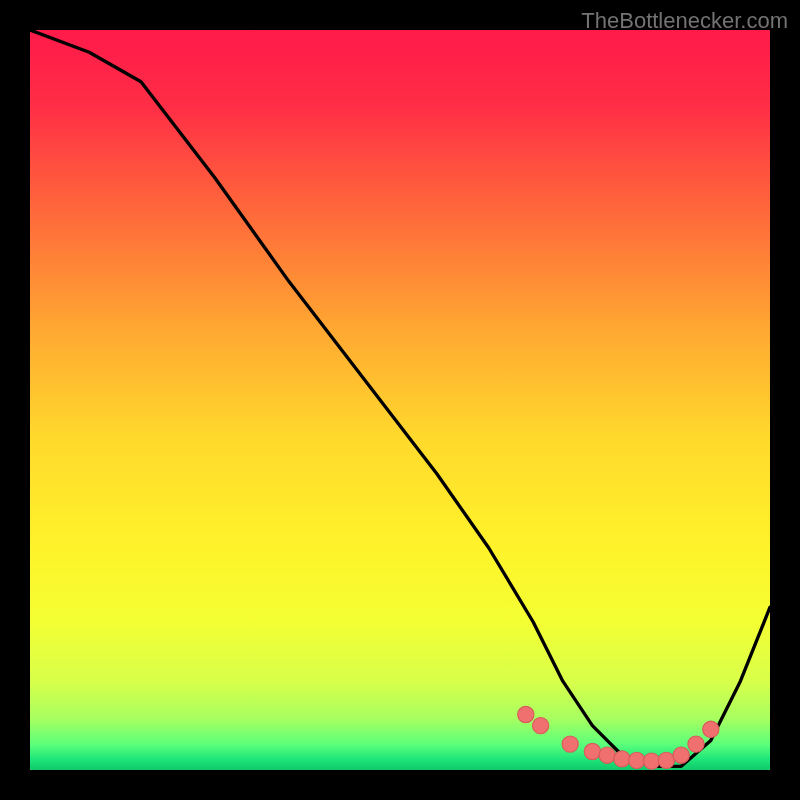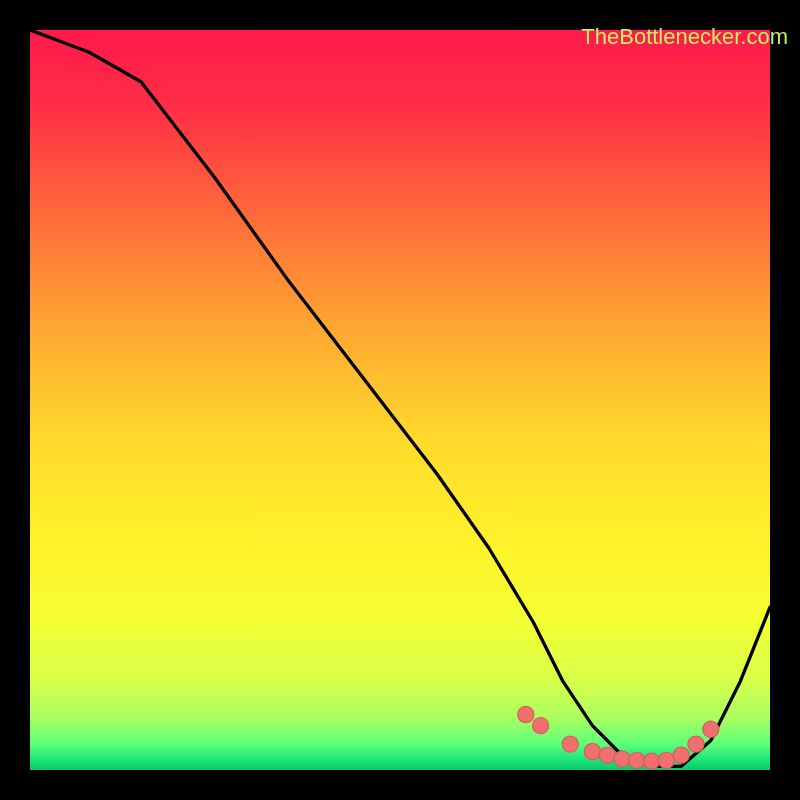--- a/index.html
+++ b/index.html
@@ -10,23 +10,22 @@
     background: #000;
     position: relative;
     overflow: hidden;
   }
   .watermark {
     position: absolute;
     top: 8px;
     right: 12px;
     font-family: Arial, Helvetica, sans-serif;
     font-size: 22px;
-    color: #bef264;
+    color: #737373;
     z-index: 10;
-    margin-top: 16px;
   }
   .plot-area {
     position: absolute;
     left: 30px;
     top: 30px;
     width: 740px;
     height: 740px;
   }
   .gradient {
     position: absolute;

